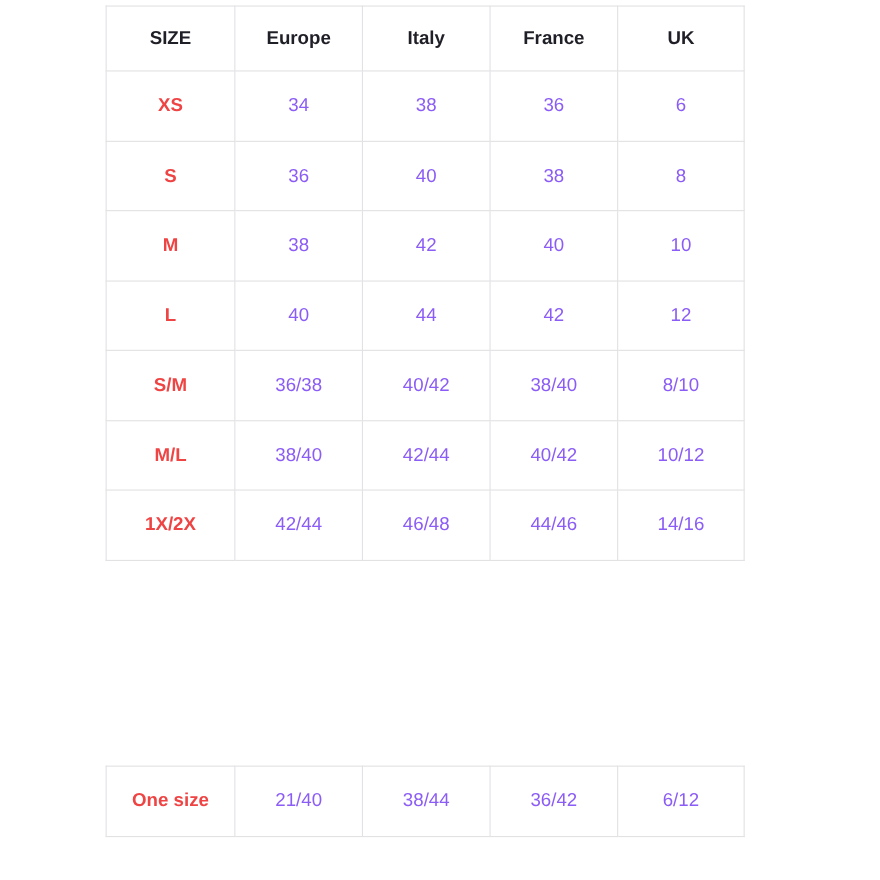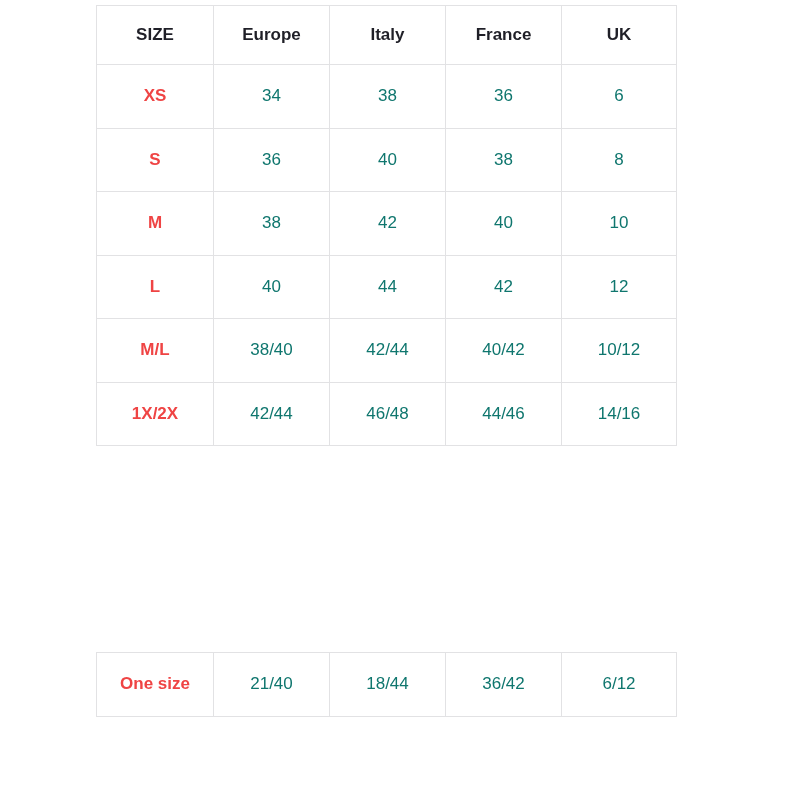--- a/index.html
+++ b/index.html
@@ -21,21 +21,21 @@
   table.size-table {
     border-collapse: collapse;
     table-layout: fixed;
     border: 1px solid #e2e2e4;
   }
   table.size-table td {
     border: 1px solid #e2e2e4;
     text-align: center;
     vertical-align: middle;
     font-size: 17px;
-    color: #0f766e;
+    color: #8b5cf6;
     font-weight: 400;
     padding: 0;
   }
   table.size-table td.rowhead {
     font-weight: 700;
     color: #ef4444;
   }
   
   #main-table {
     position: absolute;
@@ -52,21 +52,21 @@
   #main-table tr.header td {
     font-weight: 700;
     font-size: 17px;
     color: #1f1f27;
     height: 58px;
   }
   
   #extra-table {
     position: absolute;
     left: 96px;
-    top: 652px;
+    top: 696px;
     width: 580px;
   }
   #extra-table col.c0 { width: 117px; }
   #extra-table col.c1 { width: 116px; }
   #extra-table col.c2 { width: 116px; }
   #extra-table col.c3 { width: 116px; }
   #extra-table col.c4 { width: 115px; }
   #extra-table td { height: 62.5px; }
 </style>
 </head>
@@ -117,20 +117,27 @@
 
       <tr>
         <td class="rowhead">L</td>
         <td>40</td>
         <td>44</td>
         <td>42</td>
         <td>12</td>
       </tr>
 
 
+      <tr>
+        <td class="rowhead">S/M</td>
+        <td>36/38</td>
+        <td>40/42</td>
+        <td>38/40</td>
+        <td>8/10</td>
+      </tr>
 
       <tr>
         <td class="rowhead">M/L</td>
         <td>38/40</td>
         <td>42/44</td>
         <td>40/42</td>
         <td>10/12</td>
       </tr>
 
       <tr>
@@ -149,20 +156,20 @@
       <col class="c0">
         <col class="c1">
         <col class="c2">
         <col class="c3">
         <col class="c4">
     </colgroup>
     <tbody>
       <tr>
         <td class="rowhead">One size</td>
         <td>21/40</td>
-        <td>18/44</td>
+        <td>38/44</td>
         <td>36/42</td>
         <td>6/12</td>
       </tr>
     </tbody>
   </table>
 
 </div>
 
 </body></html>

